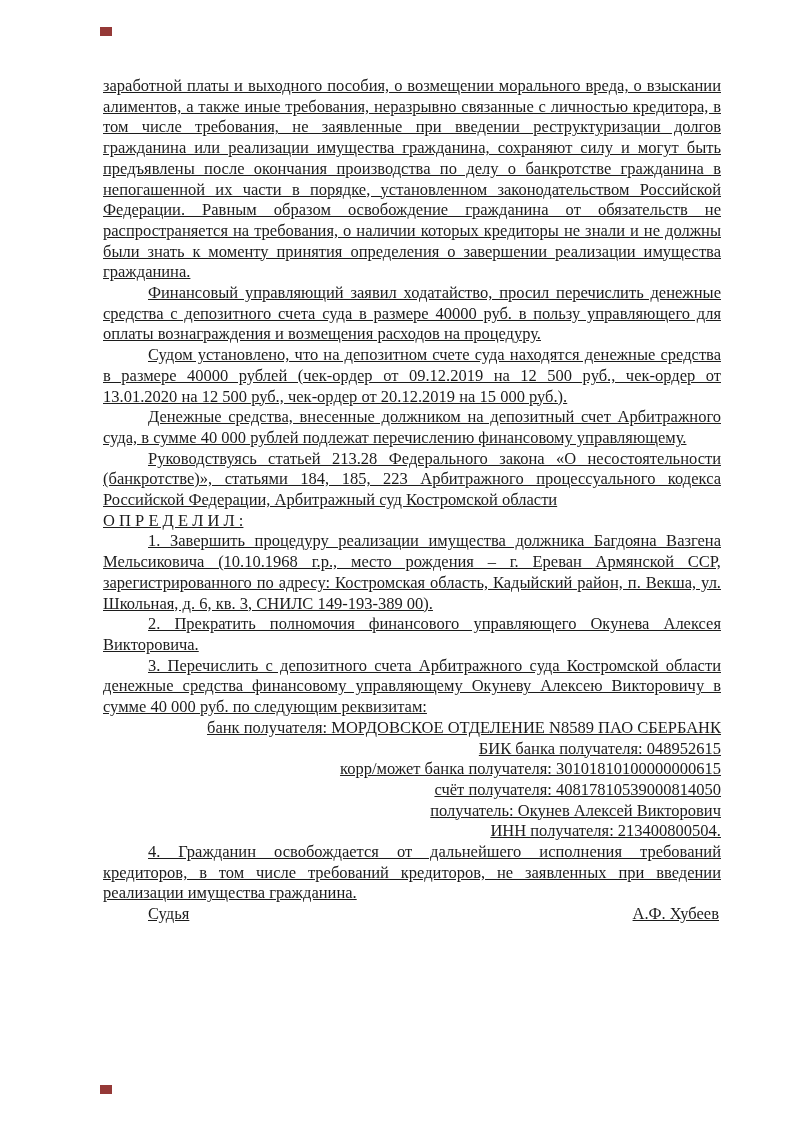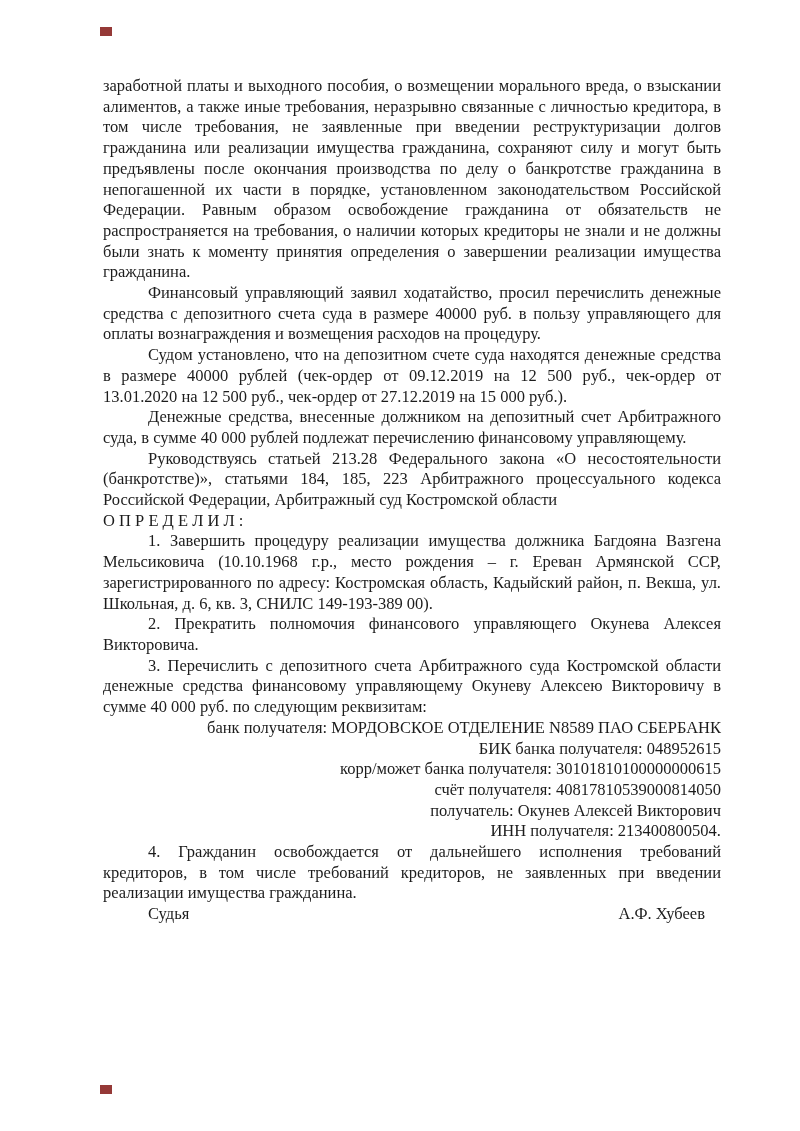--- a/index.html
+++ b/index.html
@@ -14,52 +14,52 @@
     color: #1c1c1c;
   }
   .text-block {
     position: absolute;
     left: 103px;
     top: 76px;
     width: 618px;
     font-size: 16.5px;
     line-height: 20.7px;
   }
-  .text-block p { margin: 0; text-align: justify; }
+  .text-block p { margin: 0; text-align: justify; text-decoration: underline; }
   p.cont    { text-indent: 0; }
   p.indent  { text-indent: 45px; }
   p.heading { text-align: left; text-indent: 0; }
   p.detail  { text-align: right; text-indent: 0; padding-left: 45px; }
   .sig-row {
     display: flex;
     justify-content: space-between;
     align-items: center;
   }
   .sig-row .sig-left  { margin-left: 45px; }
-  .sig-row .sig-right { margin-right: 16px; }
+  .sig-row .sig-right { margin-right: 2px; }
   .scan-mark {
     position: absolute;
     width: 12px;
     height: 9px;
     background: #8a2321;
     opacity: 0.9;
   }
   .scan-mark.top    { left: 100px; top: 27px; }
   .scan-mark.bottom { left: 100px; top: 1085px; }
 </style>
 </head>
 <body>
 
 <div class="page">
   <div class="scan-mark top"></div>
   <div class="scan-mark bottom"></div>
   <div class="text-block" id="doc-body">
       <p class="cont">заработной платы и выходного пособия, о возмещении морального вреда, о взыскании алиментов, а также иные требования, неразрывно связанные с личностью кредитора, в том числе требования, не заявленные при введении реструктуризации долгов гражданина или реализации имущества гражданина, сохраняют силу и могут быть предъявлены после окончания производства по делу о банкротстве гражданина в непогашенной их части в порядке, установленном законодательством Российской Федерации. Равным образом освобождение гражданина от обязательств не распространяется на требования, о наличии которых кредиторы не знали и не должны были знать к моменту принятия определения о завершении реализации имущества гражданина.</p>
       <p class="indent">Финансовый управляющий заявил ходатайство, просил перечислить денежные средства с депозитного счета суда в размере 40000 руб. в пользу управляющего для оплаты вознаграждения и возмещения расходов на процедуру.</p>
-      <p class="indent">Судом установлено, что на депозитном счете суда находятся денежные средства в размере 40000 рублей (чек-ордер от 09.12.2019 на 12 500 руб., чек-ордер от 13.01.2020 на 12 500 руб., чек-ордер от 27.12.2019 на 15 000 руб.).</p>
+      <p class="indent">Судом установлено, что на депозитном счете суда находятся денежные средства в размере 40000 рублей (чек-ордер от 09.12.2019 на 12 500 руб., чек-ордер от 13.01.2020 на 12 500 руб., чек-ордер от 20.12.2019 на 15 000 руб.).</p>
       <p class="indent">Денежные средства, внесенные должником на депозитный счет Арбитражного суда, в сумме 40 000 рублей подлежат перечислению финансовому управляющему.</p>
       <p class="indent">Руководствуясь статьей 213.28 Федерального закона «О несостоятельности (банкротстве)», статьями 184, 185, 223 Арбитражного процессуального кодекса Российской Федерации, Арбитражный суд Костромской области</p>
       <p class="heading">О П Р Е Д Е Л И Л :</p>
       <p class="indent">1. Завершить процедуру реализации имущества должника Багдояна Вазгена Мельсиковича (10.10.1968 г.р., место рождения – г. Ереван Армянской ССР, зарегистрированного по адресу: Костромская область, Кадыйский район, п. Векша, ул. Школьная, д. 6, кв. 3, СНИЛС 149-193-389 00).</p>
       <p class="indent">2. Прекратить полномочия финансового управляющего Окунева Алексея Викторовича.</p>
       <p class="indent">3. Перечислить с депозитного счета Арбитражного суда Костромской области денежные средства финансовому управляющему Окуневу Алексею Викторовичу в сумме 40 000 руб. по следующим реквизитам:</p>
       <p class="detail">банк получателя: МОРДОВСКОЕ ОТДЕЛЕНИЕ N8589 ПАО СБЕРБАНК</p>
       <p class="detail">БИК банка получателя: 048952615</p>
       <p class="detail">корр/может банка получателя: 30101810100000000615</p>
       <p class="detail">счёт получателя: 40817810539000814050</p>

